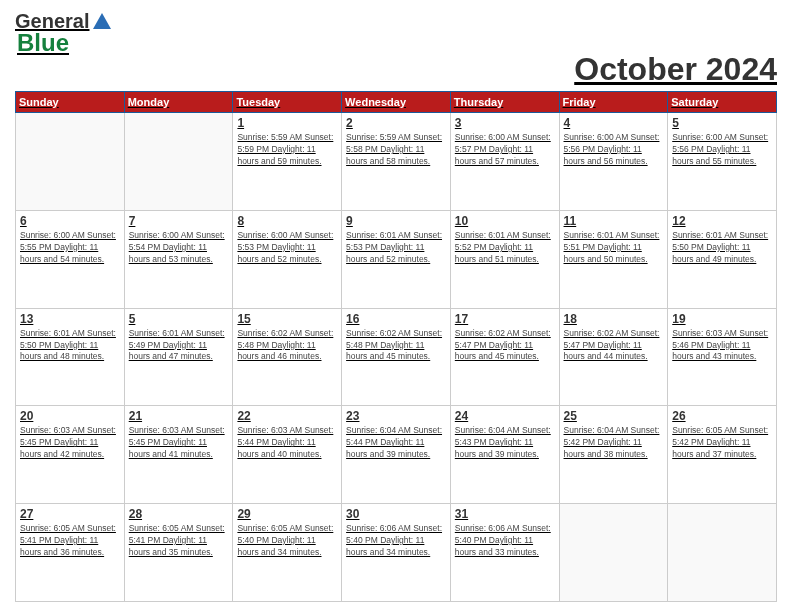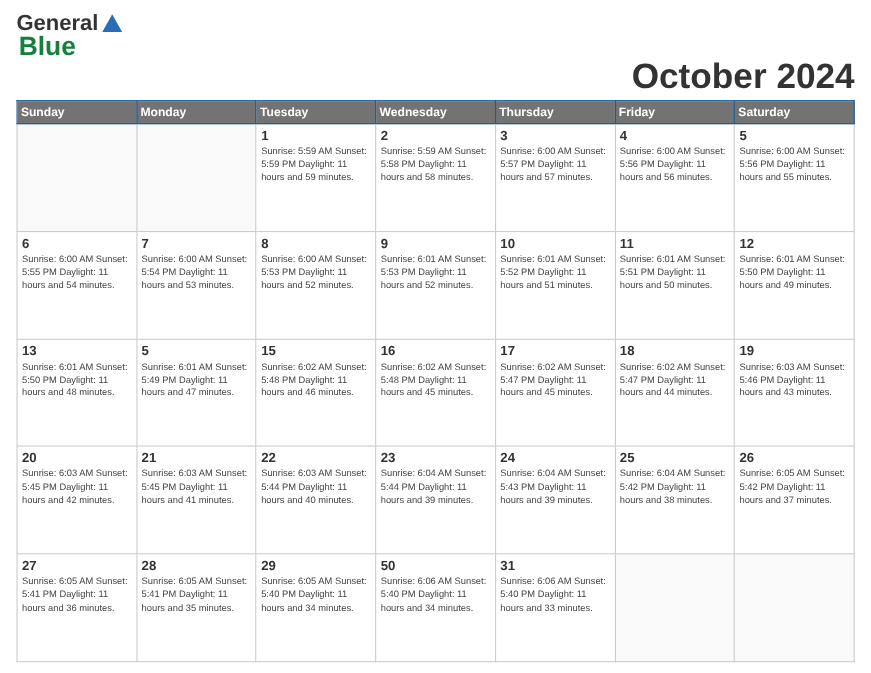--- a/index.html
+++ b/index.html
@@ -9,20 +9,21 @@
       font-family: Arial, Helvetica, sans-serif;
       background: #fff;
       overflow: hidden;
     }
     .page {
       width: 792px;
       height: 612px;
       padding: 10px 15px 10px 15px;
       display: flex;
       flex-direction: column;
+      text-decoration: underline;
     }
     .header {
       display: flex;
       align-items: flex-start;
       justify-content: space-between;
       margin-bottom: 4px;
     }
     .logo {
       display: flex;
       flex-direction: column;
@@ -43,21 +44,21 @@
       color: #555;
       margin-top: 2px;
     }
     .calendar {
       flex: 1;
       border-collapse: collapse;
       width: 100%;
       table-layout: fixed;
     }
     .calendar th {
-      background: #737373;
+      background: #b91c1c;
       color: #fff;
       font-size: 11px;
       font-weight: bold;
       padding: 4px 3px;
       text-align: left;
       border: 1px solid #1a5a9a;
     }
     .calendar td {
       border: 1px solid #ccc;
       vertical-align: top;
@@ -323,21 +324,21 @@
 and 35 minutes.</div>
           </td>
           <td>
             <span class="day-num">29</span>
             <div class="cell-info">Sunrise: 6:05 AM
 Sunset: 5:40 PM
 Daylight: 11 hours
 and 34 minutes.</div>
           </td>
           <td>
-            <span class="day-num">50</span>
+            <span class="day-num">30</span>
             <div class="cell-info">Sunrise: 6:06 AM
 Sunset: 5:40 PM
 Daylight: 11 hours
 and 34 minutes.</div>
           </td>
           <td>
             <span class="day-num">31</span>
             <div class="cell-info">Sunrise: 6:06 AM
 Sunset: 5:40 PM
 Daylight: 11 hours

